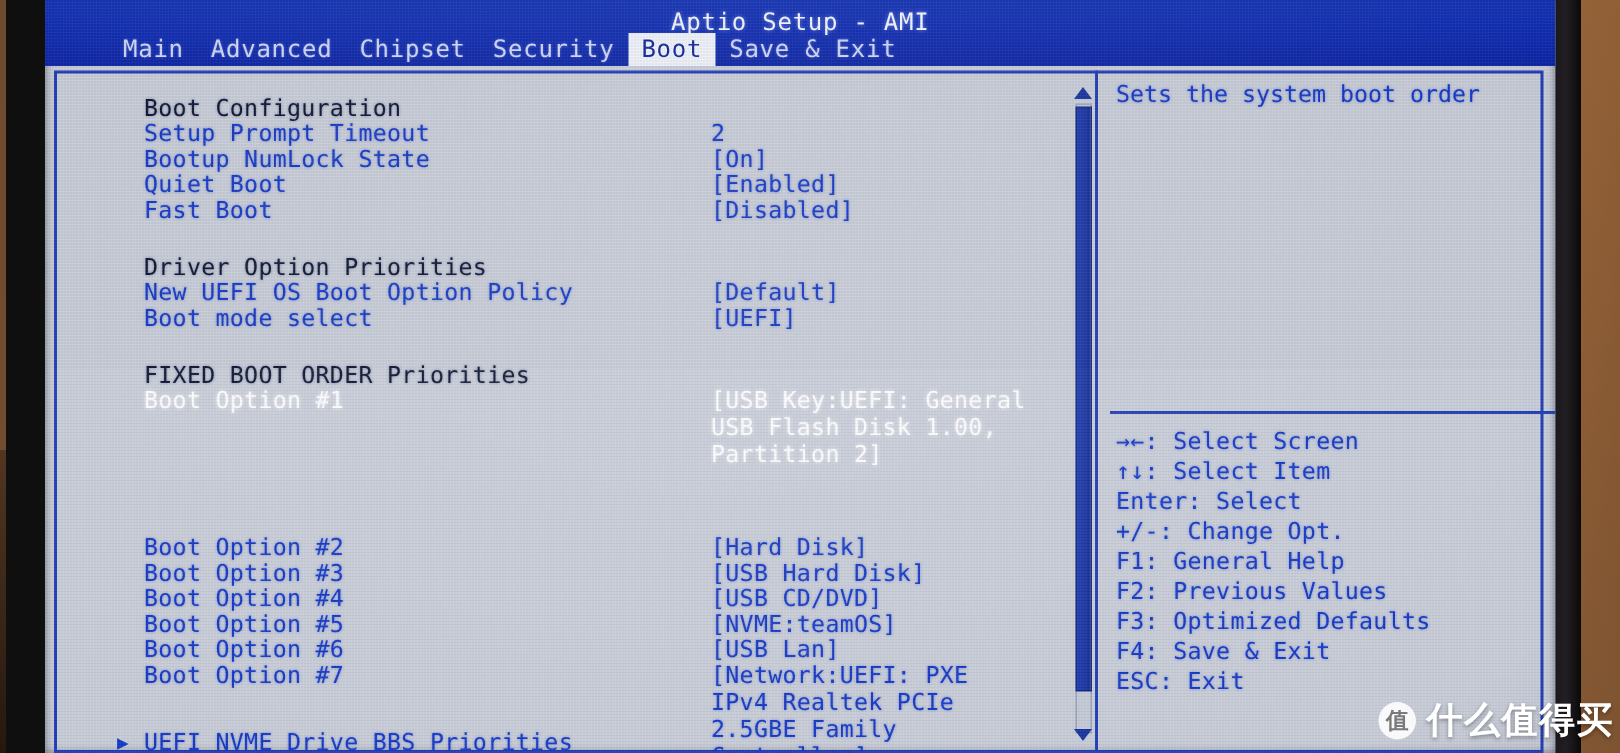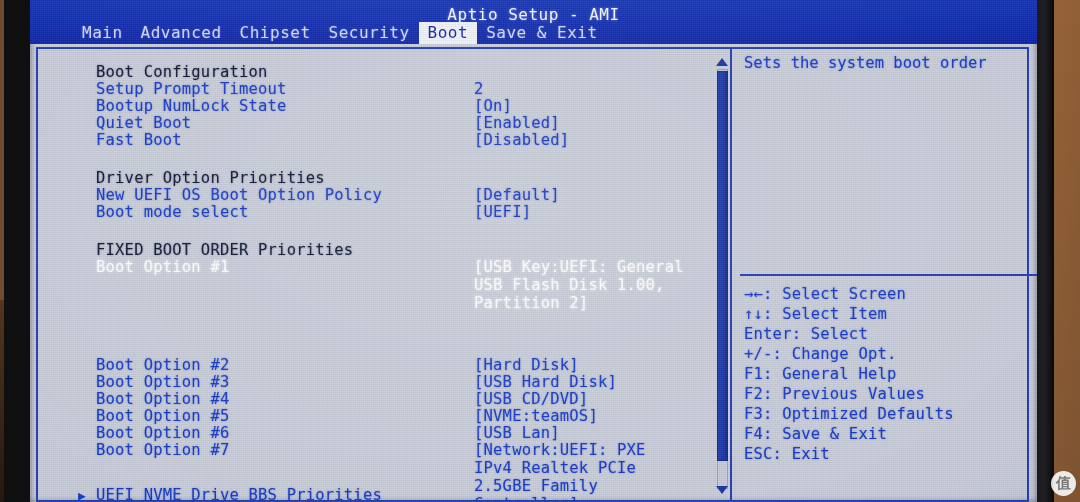--- a/index.html
+++ b/index.html
@@ -233,13 +233,14 @@
         <div class="legend-row">ESC: Exit</div>
       </div>
   </div>
 
   <div class="screen-noise"></div>
   <div class="screen-vignette"></div>
 </div>
 
 <div class="watermark">
   <div class="wm-badge">值</div>
+  <div class="wm-text">什么值得买</div>
 </div>
 
 </body></html>

